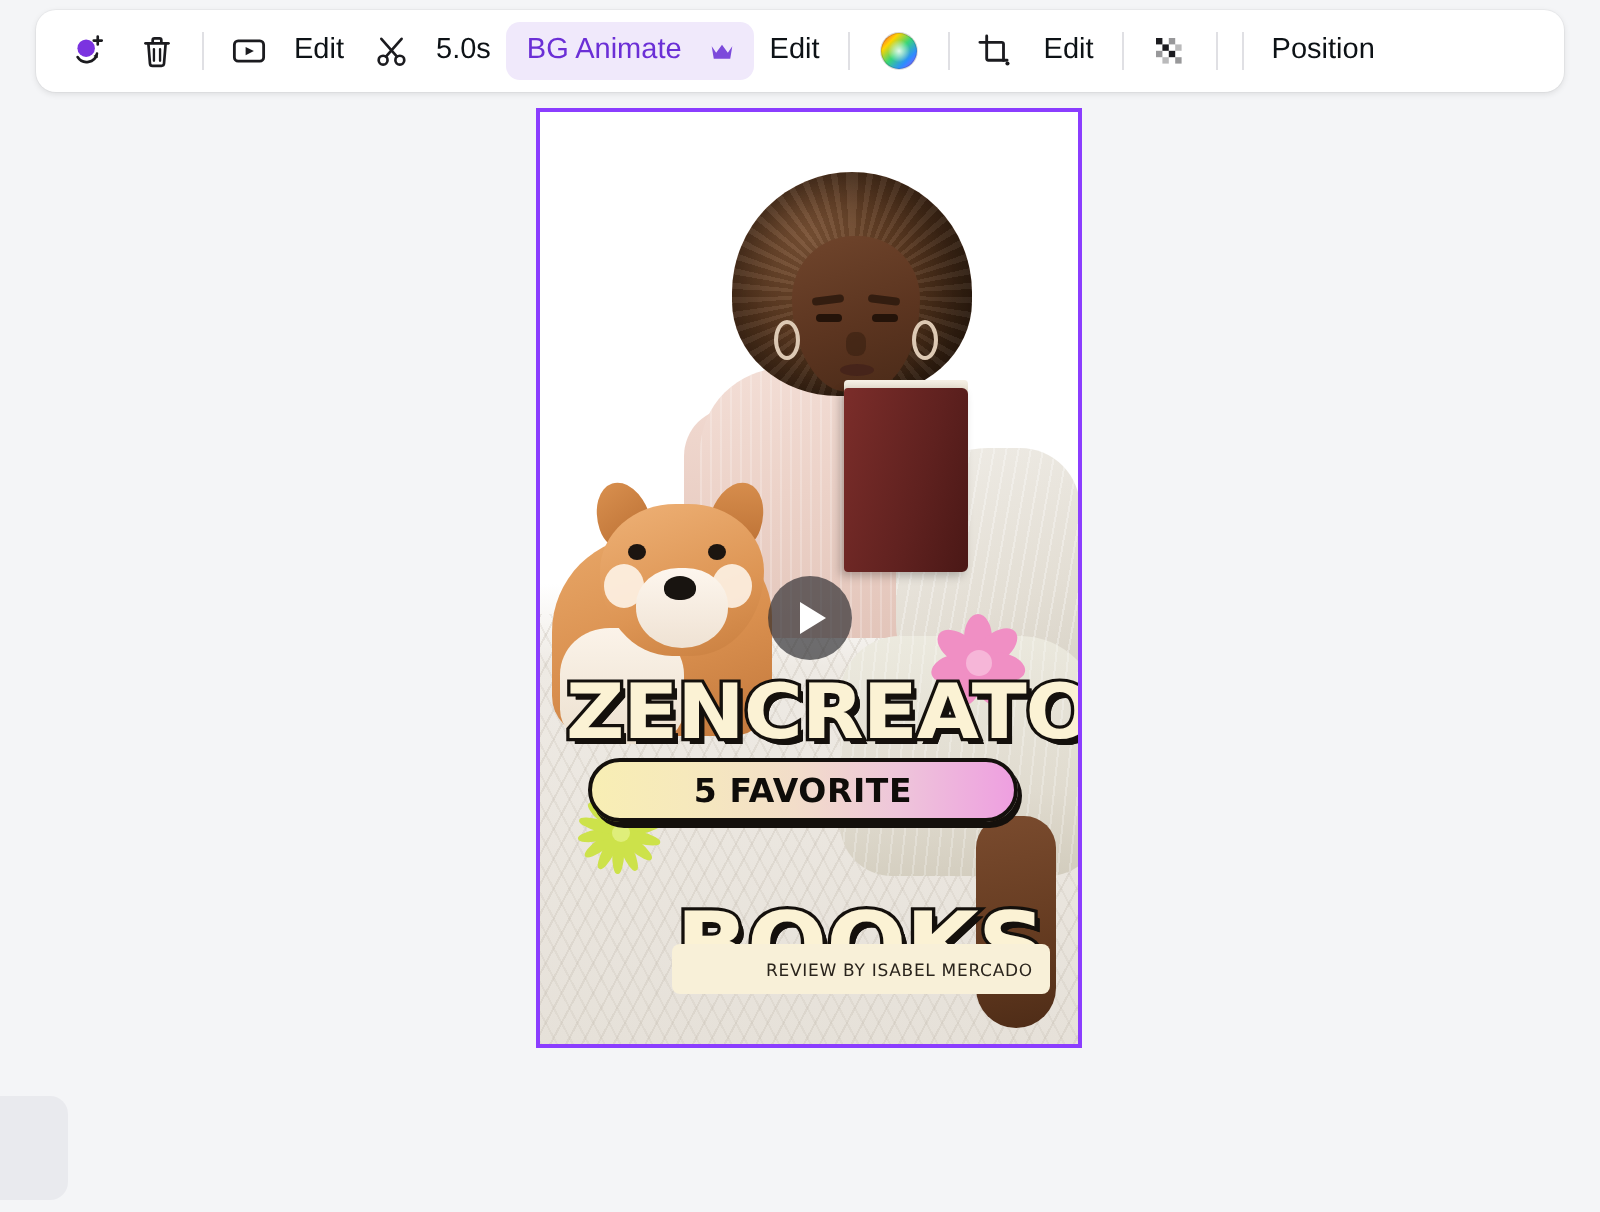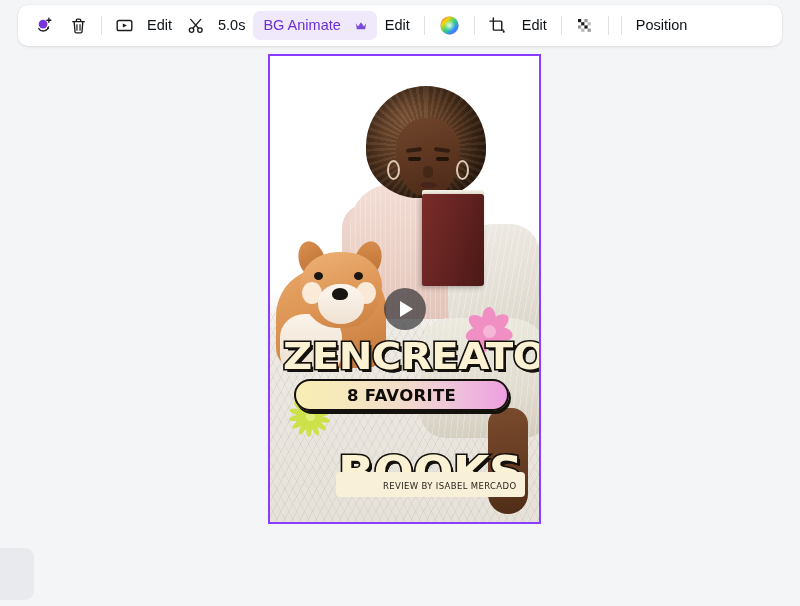--- a/index.html
+++ b/index.html
@@ -550,21 +550,21 @@
         <div class="petal" style="transform:rotate(208deg)"></div>
         <div class="petal" style="transform:rotate(234deg)"></div>
         <div class="petal" style="transform:rotate(260deg)"></div>
         <div class="petal" style="transform:rotate(286deg)"></div>
         <div class="petal" style="transform:rotate(312deg)"></div>
         <div class="petal" style="transform:rotate(338deg)"></div>
         <div class="core"></div>
       </div>
 
       <div id="pill-favorite">
-        <span id="pill-favorite-label">8 FAVORITE</span>
+        <span id="pill-favorite-label">5 FAVORITE</span>
       </div>
 
       <div class="bigword" id="word-books">BOOKS</div>
 
       <div id="credit-chip">
         <span id="credit-label">REVIEW BY ISABEL MERCADO</span>
       </div>
 
     </div>
 

